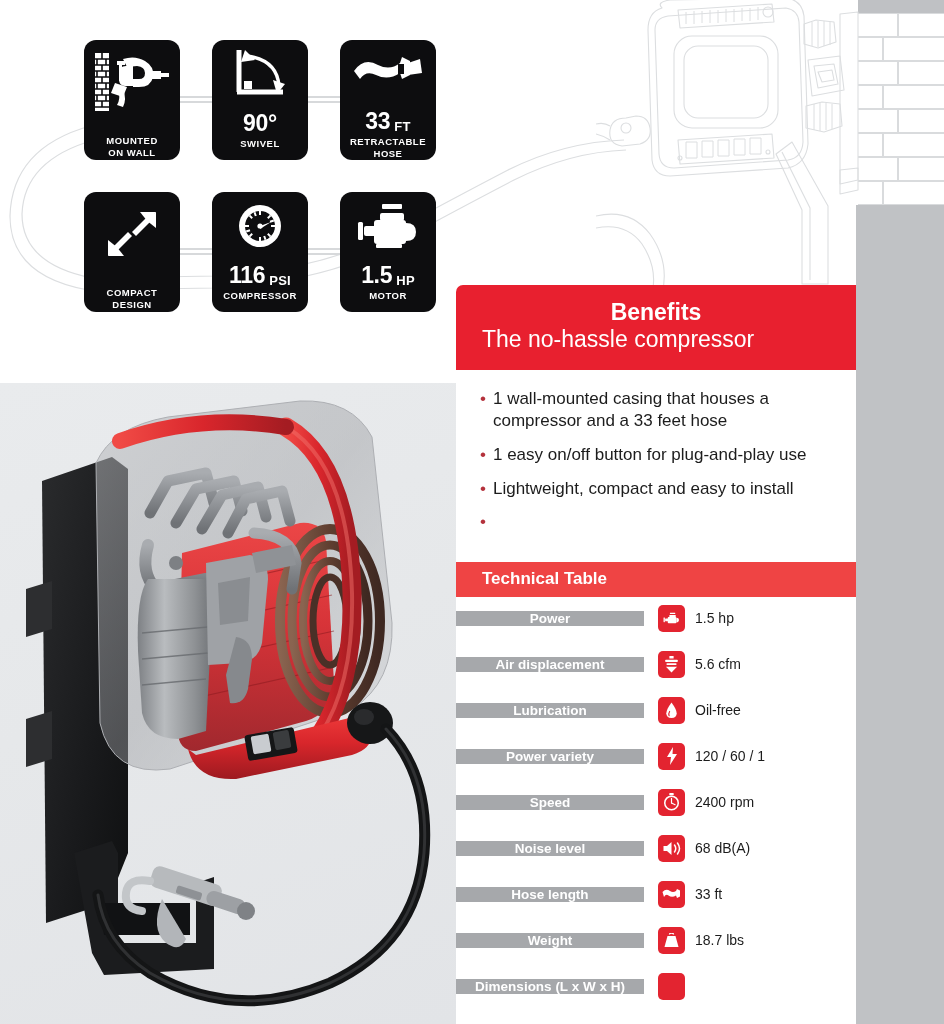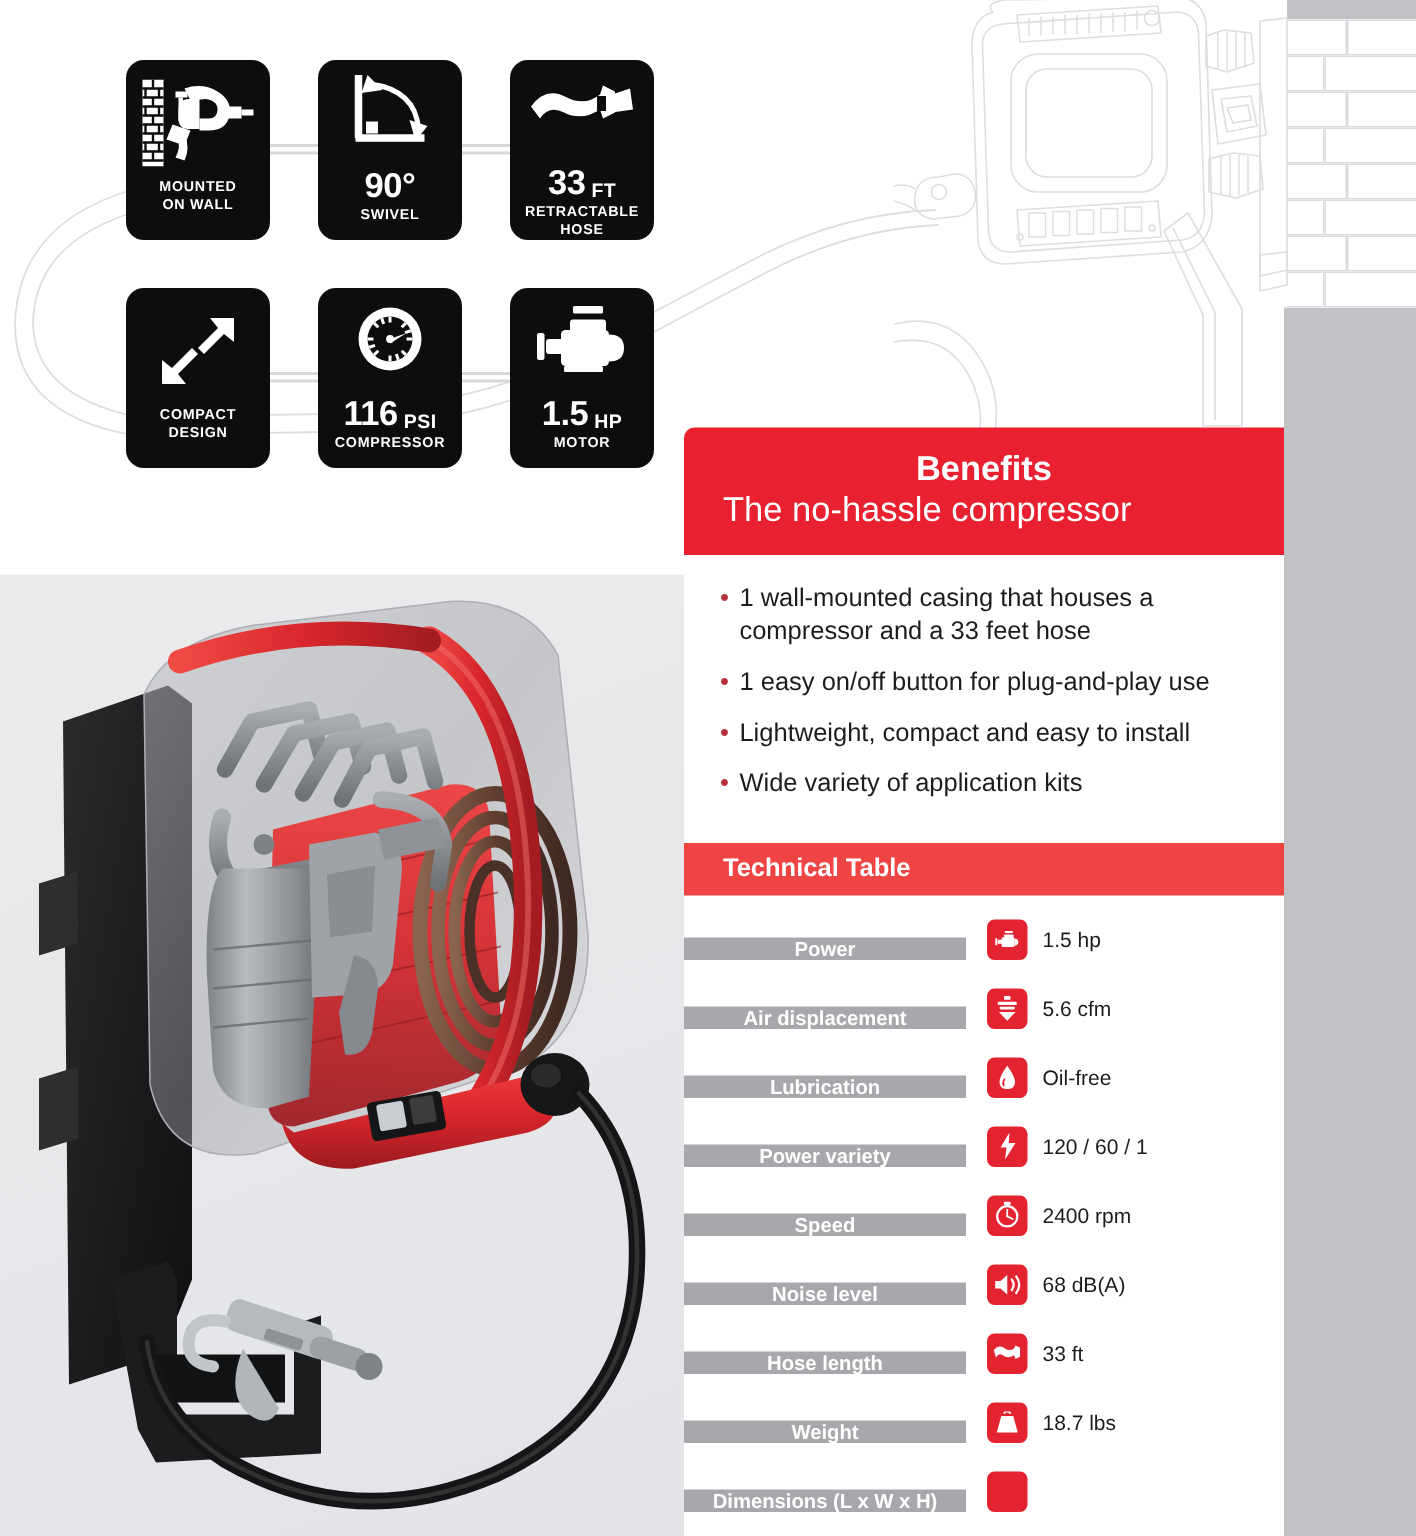--- a/index.html
+++ b/index.html
@@ -58,21 +58,21 @@
   .badge.c2 { left: 256px; }
 
   .badge-art { height: 62px; width: 100%; display:flex; align-items:center; justify-content:center; padding-top:6px; }
   .badge-big {
     font-size: 23px; font-weight: 700; letter-spacing: -0.3px; line-height: 1;
     margin-top: 10px; display:flex; align-items:flex-end; gap:4px;
   }
   .badge-big .unit { font-size: 13px; font-weight: 700; letter-spacing: .3px; }
   .badge-cap {
     font-size: 9.5px; font-weight: 700; letter-spacing: .5px; line-height: 1.25;
-    text-align: center; margin-top: 5px; padding: 0 4px;
+    text-align: center; margin-top: 21px; padding: 0 4px;
   }
   .badge-cap.tight { margin-top: 3px; }
   .badge.nobig .badge-art { height: 74px; padding-top: 10px; }
 
   
   .connector { position: absolute; width: 32px; height: 7px; }
   .connector i { position: absolute; left: 0; width: 100%; height: 2px; background: #d7d9db; display:block; }
   .connector i.a { top: 0; }
   .connector i.b { top: 5px; }
 
@@ -90,21 +90,21 @@
   .bullet { display: flex; font-size: 17px; color: #1c1c1c; line-height: 1.33; margin-bottom: 11px; }
   .bullet:last-child { margin-bottom: 0; }
   .bullet .dot { color: #b4323c; font-size: 17px; margin-right: 7px; line-height: 1.33; }
 
   .hdr-tech {
     background: #ef4444; color: #fff;
     font-size: 17px; font-weight: 700;
     padding: 7px 0 8px 26px; margin-top: 12px;
   }
 
-  .trow { display: flex; align-items: flex-end; height: 43px; margin-bottom: 3px; }
+  .trow { display: flex; align-items: center; height: 43px; margin-bottom: 3px; }
   .trow .lbl {
     width: 188px; background: #a6a8ab; color: #fff;
     font-size: 13.5px; font-weight: 700;
     display: flex; align-items: center; justify-content: center; text-align:center;
   }
   .trow .val {
     flex: 1; display: flex; align-items: center; gap: 10px;
     padding-left: 14px; background: transparent;
   }
   .tile {
@@ -505,21 +505,20 @@
       <div class="bullet">
         <span class="dot">•</span>
         <span>1 easy on/off button for plug-and-play use</span>
       </div>
       <div class="bullet">
         <span class="dot">•</span>
         <span>Lightweight, compact and easy to install</span>
       </div>
       <div class="bullet">
         <span class="dot">•</span>
-        <span>Wide variety of application kits</span>
       </div>
     </div>
 
     <div class="hdr-tech">Technical Table</div>
 
     <div>
 
       <div class="trow">
         <div class="lbl">Power</div>
         <div class="val">

